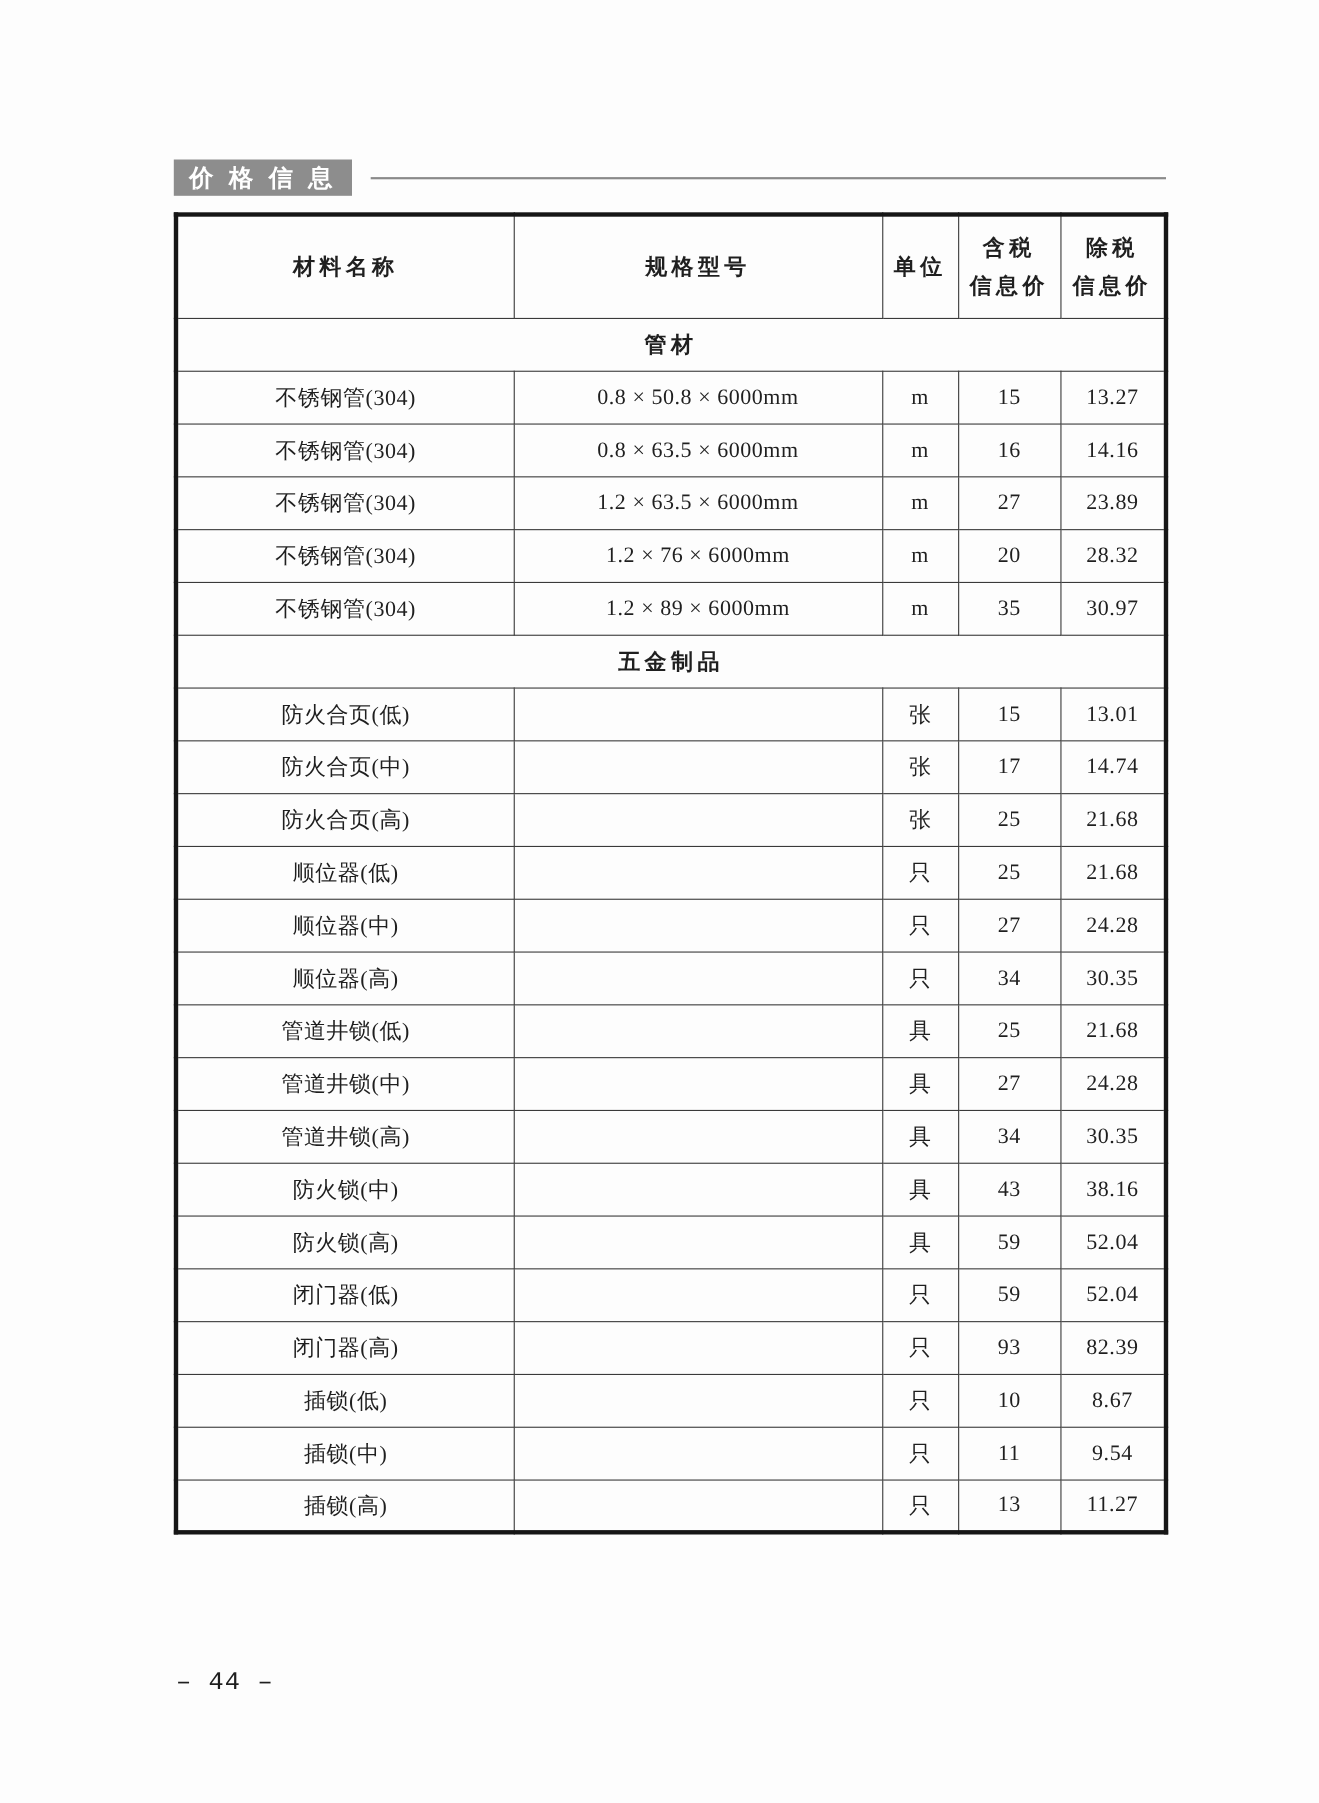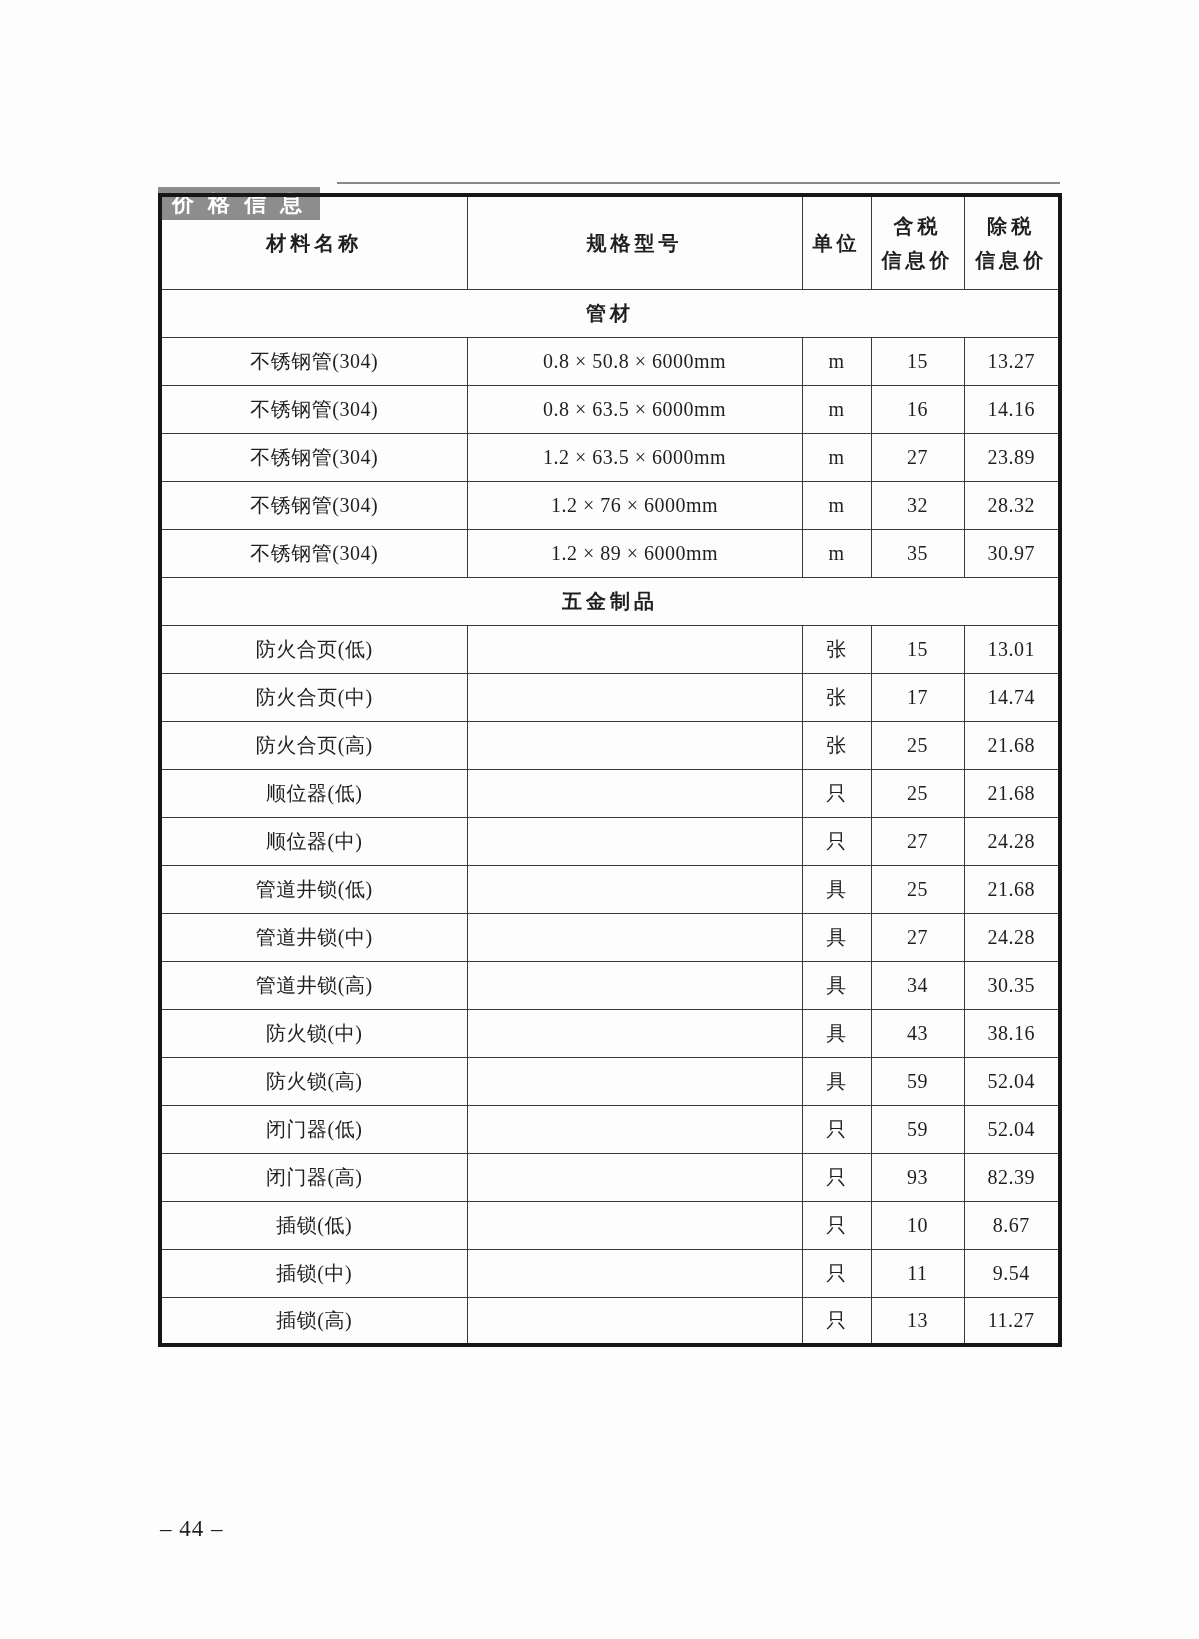--- a/index.html
+++ b/index.html
@@ -34,21 +34,20 @@
     background:var(--header-bg);
     color:var(--header-text);
     font-family:"Liberation Sans","DejaVu Sans",sans-serif;
     font-weight:bold;
     font-size:22px;
     line-height:33px;
     height:33px;
     padding:0 14px;
     letter-spacing:4px;
     white-space:nowrap;
-    margin-top:42px;
   }
   .title-rule{
     flex:1;
     height:2px;
     background:var(--rule);
     margin-left:17px;
   }
   table.price-table{
     position:absolute;
     left:158px;
@@ -82,21 +81,21 @@
   }
   table.price-table tr.data-row td{
     height:48px;
     font-family:"Liberation Serif","DejaVu Serif",serif;
     letter-spacing:0.5px;
   }
   .page-number{
     position:absolute;
     left:160px;
     top:1516px;
-    font-family:Liberation Serif, serif;
+    font-family:Liberation Mono, monospace;
     font-size:23px;
     letter-spacing:1px;
     color:var(--text);
   }
 </style>
 </head>
 <body>
 
 <div class="page">
 
@@ -156,21 +155,21 @@
           <td>不锈钢管(304)</td>
           <td>1.2 × 63.5 × 6000mm</td>
           <td>m</td>
           <td>27</td>
           <td>23.89</td>
         </tr>
         <tr class="data-row">
           <td>不锈钢管(304)</td>
           <td>1.2 × 76 × 6000mm</td>
           <td>m</td>
-          <td>32</td>
+          <td>20</td>
           <td>28.32</td>
         </tr>
         <tr class="data-row">
           <td>不锈钢管(304)</td>
           <td>1.2 × 89 × 6000mm</td>
           <td>m</td>
           <td>35</td>
           <td>30.97</td>
         </tr>
         <tr class="section-row">
@@ -205,20 +204,27 @@
           <td>21.68</td>
         </tr>
         <tr class="data-row">
           <td>顺位器(中)</td>
           <td></td>
           <td>只</td>
           <td>27</td>
           <td>24.28</td>
         </tr>
         <tr class="data-row">
+          <td>顺位器(高)</td>
+          <td></td>
+          <td>只</td>
+          <td>34</td>
+          <td>30.35</td>
+        </tr>
+        <tr class="data-row">
           <td>管道井锁(低)</td>
           <td></td>
           <td>具</td>
           <td>25</td>
           <td>21.68</td>
         </tr>
         <tr class="data-row">
           <td>管道井锁(中)</td>
           <td></td>
           <td>具</td>

